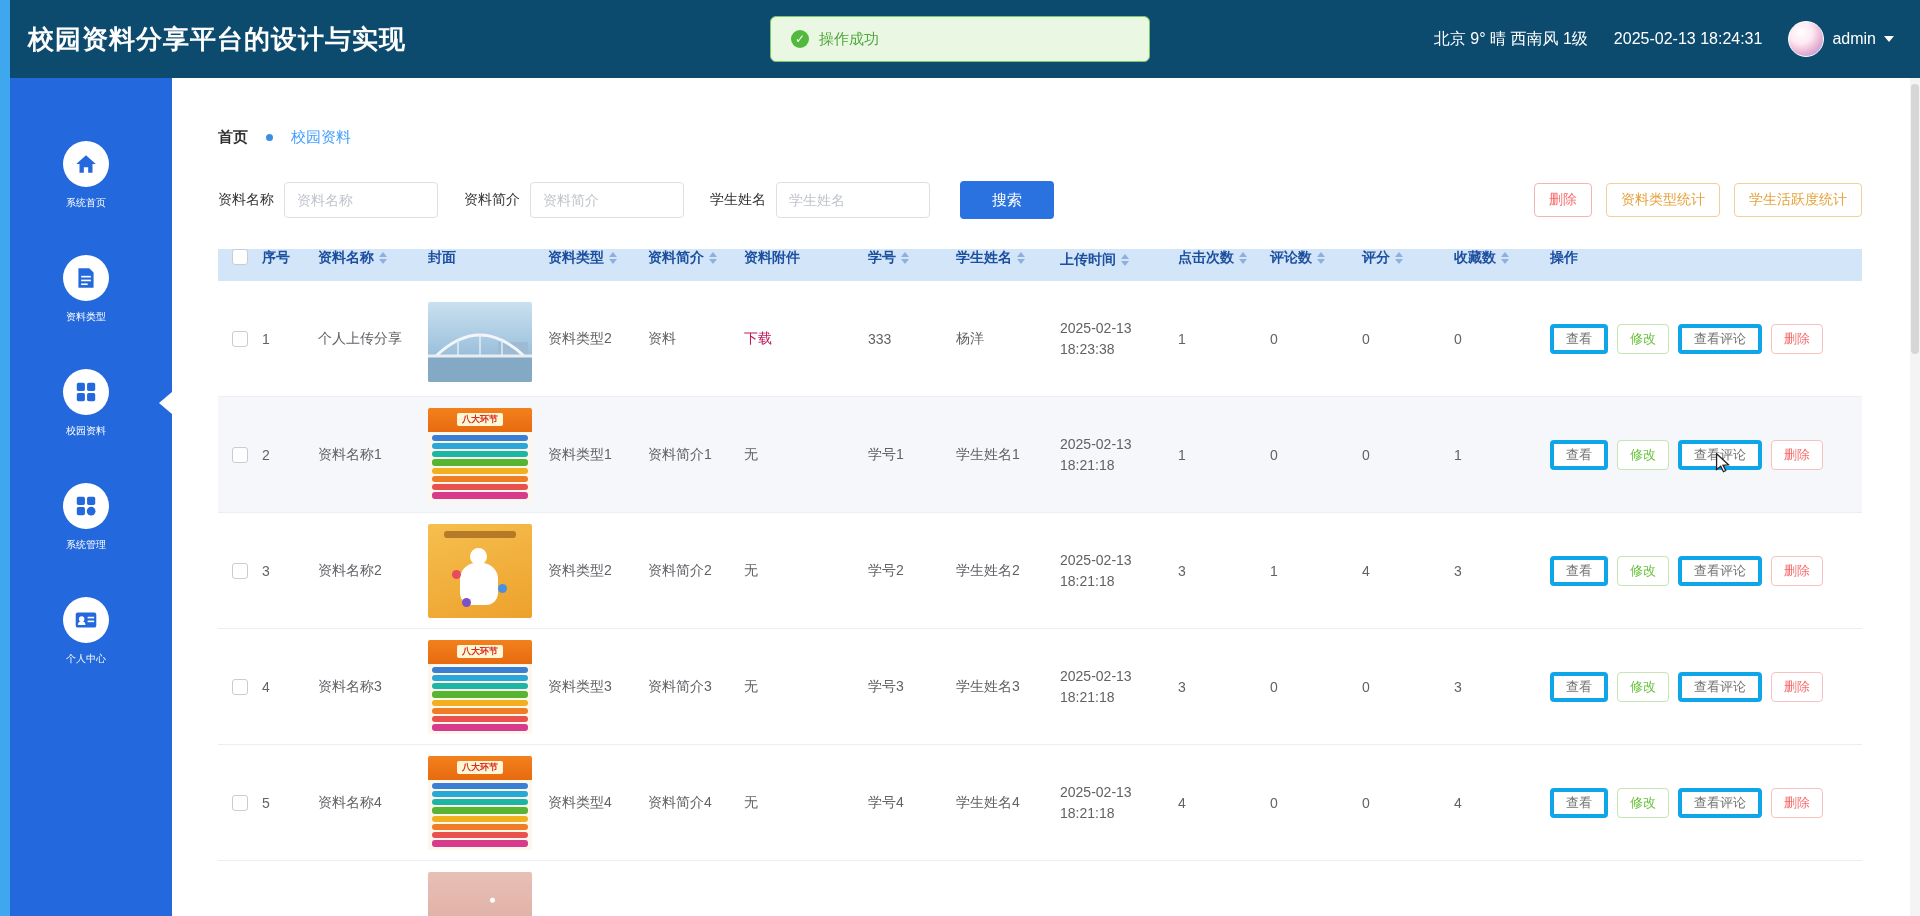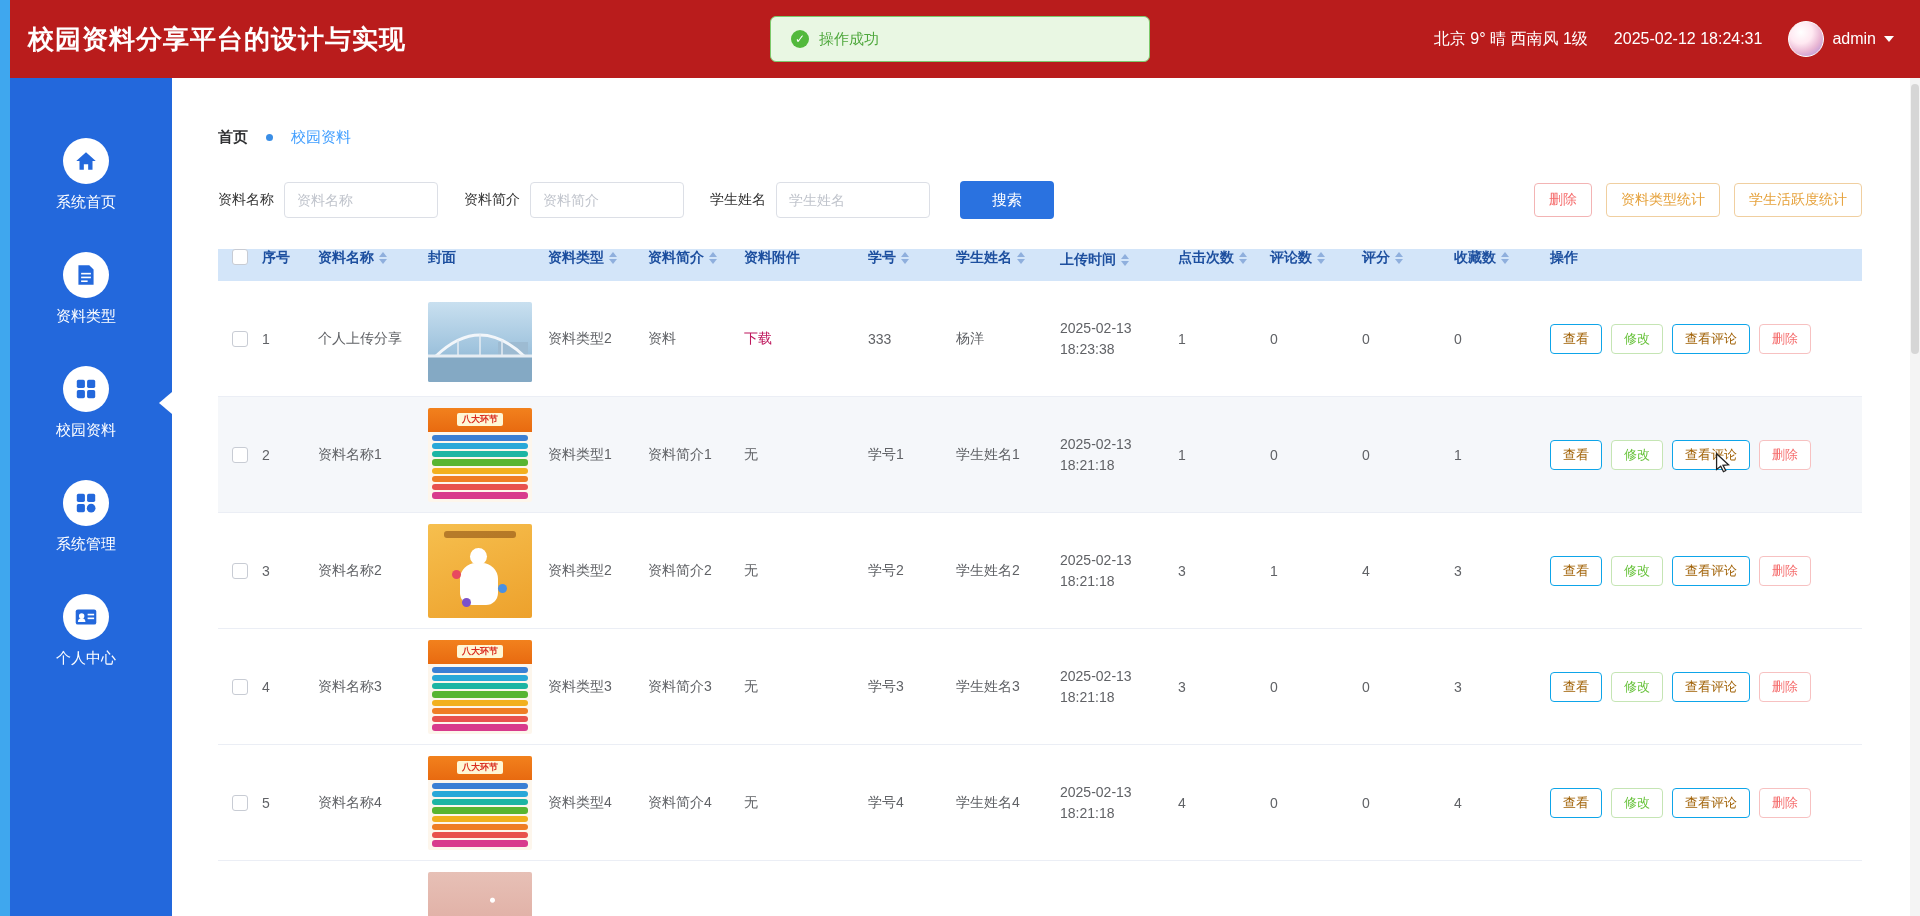--- a/index.html
+++ b/index.html
@@ -1,37 +1,37 @@
 <!DOCTYPE html>
 <html><head>
 <meta charset="utf-8">
 <style>
   * { margin:0; padding:0; box-sizing:border-box; }
   html,body { width:1920px; height:916px; overflow:hidden; background:#fff;
     font-family:"Liberation Sans","DejaVu Sans",sans-serif; }
 
   
-  .top-header { position:fixed; left:0; top:0; width:1920px; height:78px; background:#b91c1c; z-index:30; display:flex; align-items:center; }
+  .top-header { position:fixed; left:0; top:0; width:1920px; height:78px; background:#0c4a6e; z-index:30; display:flex; align-items:center; }
   .app-title { color:#fff; font-size:26px; font-weight:bold; margin-left:28px; letter-spacing:1px; }
   .toast { position:absolute; left:50%; top:16px; transform:translateX(-50%); width:380px; height:46px;
     background:#e9f7e3; border:1px solid #7cc96b; border-radius:6px; display:flex; align-items:center; padding-left:20px; gap:10px; }
   .toast-icon { width:18px; height:18px; border-radius:50%; background:#52b93c; color:#fff; font-size:12px; display:flex; align-items:center; justify-content:center; flex:0 0 18px; }
   .toast-text { color:#4fa83d; font-size:15px; }
   .header-right { position:absolute; right:26px; top:0; height:78px; display:flex; align-items:center; gap:26px; color:#fff; font-size:16px; }
   .avatar { width:36px; height:36px; border-radius:50%; border:1px solid #fff;
     background:radial-gradient(circle at 35% 30%, #ffffff 0%, #ffe9f2 35%, #e9b7d4 62%, #9f86d9 100%); }
   .user-wrap { display:flex; align-items:center; gap:8px; }
   .caret-down { width:0; height:0; border-left:5px solid transparent; border-right:5px solid transparent; border-top:6px solid #fff; }
 
   
   .side-strip { position:fixed; left:0; top:0; width:10px; height:916px; background:#3fa7ee; z-index:35; }
   .sidebar { position:fixed; left:0; top:78px; width:172px; height:838px; background:#2368dc; z-index:20; padding-top:40px; }
   .sidebar-item { width:172px; height:114px; display:flex; flex-direction:column; align-items:center; justify-content:center; gap:9px; position:relative; cursor:pointer; }
   .nav-icon { width:46px; height:46px; border-radius:50%; background:#fff; display:flex; align-items:center; justify-content:center; }
-  .nav-label { color:#fff; font-size:15px; }
+  .nav-label { color:#fff; font-size:10px; }
   .active-arrow { position:absolute; right:0; top:50%; transform:translateY(-50%); width:0; height:0;
     border-top:11px solid transparent; border-bottom:11px solid transparent; border-right:13px solid #fff; }
 
   
   .main { position:fixed; left:172px; top:78px; width:1748px; height:838px; background:#fff; padding:50px 58px 0 46px; overflow:hidden; }
 
   .breadcrumb { display:flex; align-items:center; gap:18px; font-size:15px; }
   .bc-home { color:#303133; font-weight:bold; cursor:pointer; }
   .bc-dot { width:7px; height:7px; border-radius:50%; background:#3a8ee6; }
   .bc-current { color:#409eff; cursor:pointer; }
@@ -70,21 +70,21 @@
   .col-sname { width:104px; }
   .col-time  { width:118px; line-height:1.5; padding-right:10px; }
   .col-num   { width:92px; }
   .col-fav   { width:96px; }
   .col-actions { flex:1; display:flex; align-items:center; }
 
   .checkbox { width:16px; height:16px; border:1px solid #c8ccd4; border-radius:3px; background:#fff; display:inline-block; cursor:pointer; }
   .link-green { color:#be185d; cursor:pointer; }
 
   .btn-mini { height:30px; padding:0 12px; border-radius:4px; background:#fff; font-size:13px; cursor:pointer; margin-right:9px; white-space:nowrap; }
-  .btn-view, .btn-comments { border:1px solid #0ea5e9; color:#a16207; }
+  .btn-view, .btn-comments { border:4px solid #0ea5e9; color:#737373; }
   .btn-edit { border:1px solid #c5e5b4; color:#67c23a; }
   .btn-del  { border:1px solid #f7c1c1; color:#f56c6c; }
 
   
   .cover { width:104px; height:94px; overflow:hidden; position:relative; border-radius:2px; }
   .cover-bridge { height:80px; margin-top:7px; }
 
   .cover-poster { display:flex; flex-direction:column; background:#fdf6ec; }
   .poster-head { height:24px; background:linear-gradient(#f2811d,#e86a10); display:flex; align-items:center; justify-content:center; }
   .poster-title { background:#fff7d6; color:#d92b1f; font-size:9px; font-weight:bold; padding:2px 5px; border-radius:2px; line-height:1; }
@@ -121,21 +121,21 @@
 <div class="side-strip"></div>
 
 <div class="top-header">
   <div class="app-title">校园资料分享平台的设计与实现</div>
   <div class="toast">
     <span class="toast-icon">✓</span>
     <span class="toast-text">操作成功</span>
   </div>
   <div class="header-right">
     <span>北京 9° 晴 西南风 1级</span>
-    <span>2025-02-12 18:24:31</span>
+    <span>2025-02-13 18:24:31</span>
     <div class="user-wrap">
       <span class="avatar"></span>
       <span>admin</span>
       <span class="caret-down"></span>
     </div>
   </div>
 </div>
 
 <div class="sidebar">
   <div class="sidebar-item">

